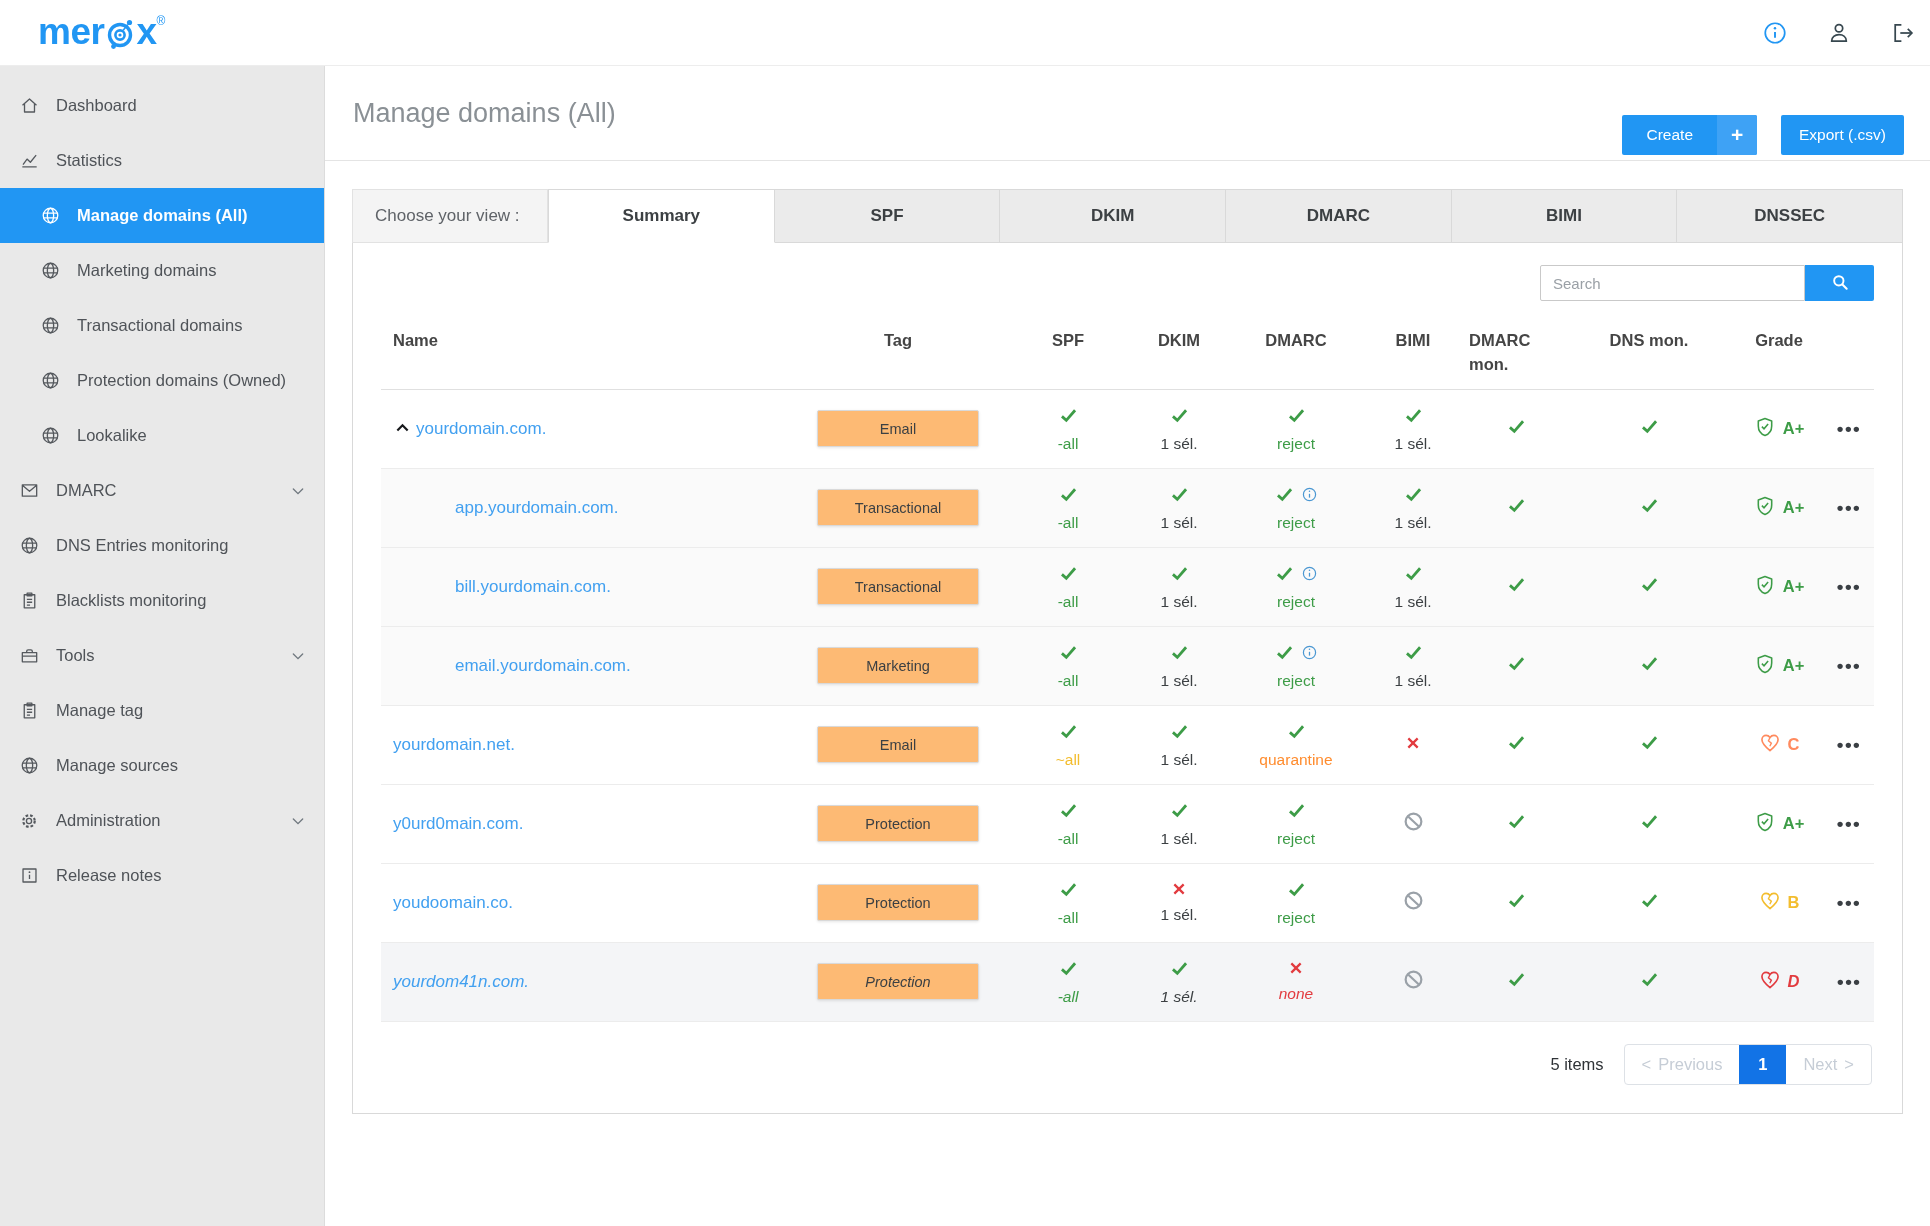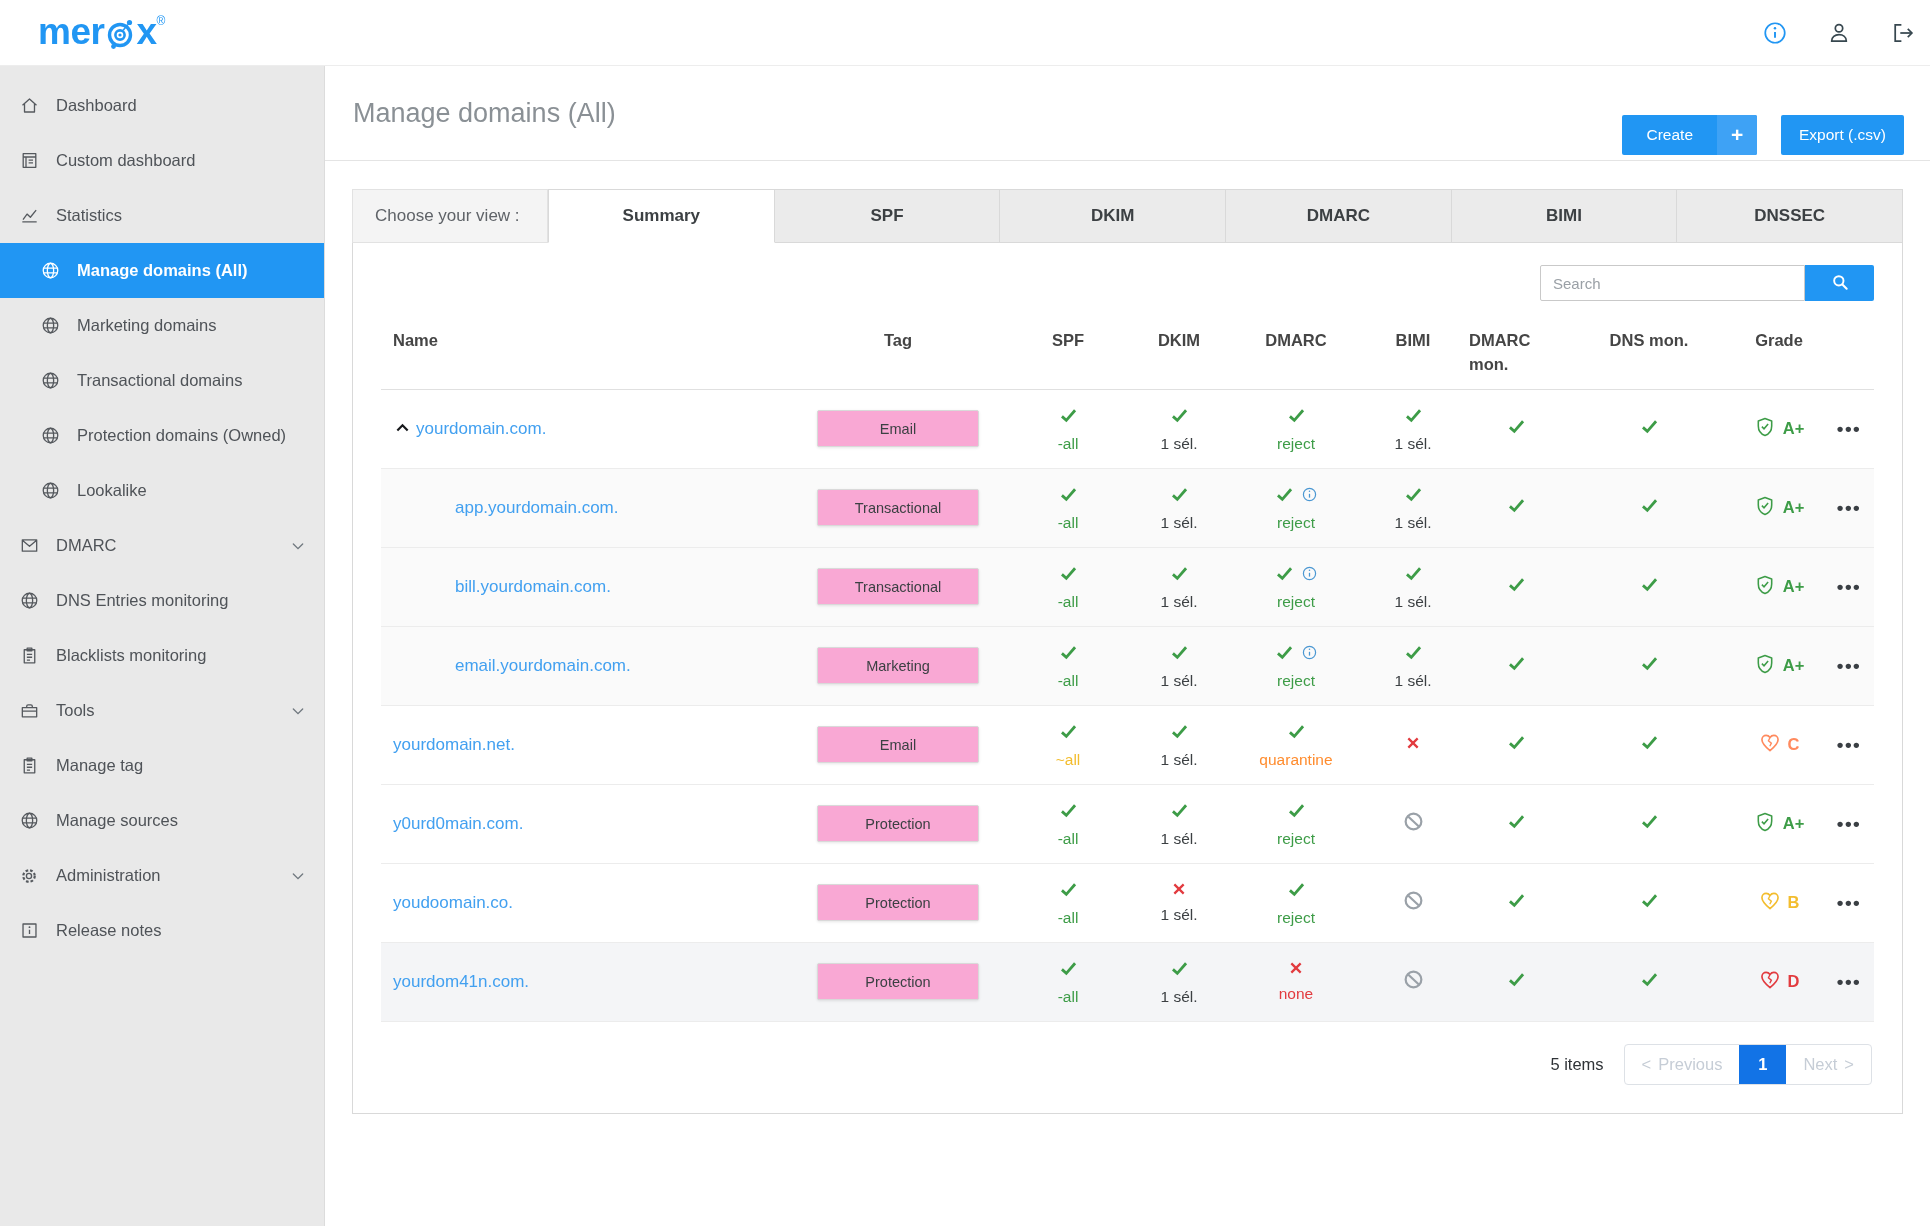--- a/index.html
+++ b/index.html
@@ -66,27 +66,27 @@
     display:flex; align-items:center; justify-content:center; cursor:pointer; }
 
   
   .grid-cols { display:grid;
     grid-template-columns:minmax(300px,1fr) 230px 110px 112px 122px 112px 95px 170px 90px 50px; }
   .t-head { margin-top:14px; border-bottom:1px solid #e0e0e0; padding:14px 0 12px 0; }
   .th { font-size:16.5px; font-weight:700; color:#454545; text-align:center; line-height:1.45; }
   .th.left { text-align:left; padding-left:12px; }
   .t-row { height:79px; border-bottom:1px solid #ececec; align-items:center; }
   .t-row.shade-sub { background:#fafafa; }
-  .t-row.shade-gray { background:#f4f5f7; }
+  .t-row.shade-gray { background:#f4f5f7;font-style:italic; }
   .cell { display:flex; align-items:center; justify-content:center; }
   .cell.name { justify-content:flex-start; padding-left:12px; gap:4px; }
   .expander { display:flex; cursor:pointer; }
   .domain-link { color:#42a0f0; font-size:17px; text-decoration:none; cursor:pointer; }
   .indent { margin-left:62px; }
-  .tag-badge { min-width:162px; height:37px; background:#f9a8d4; border:1px solid #d9d9d9;
+  .tag-badge { min-width:162px; height:37px; background:#fdba74; border:1px solid #d9d9d9;
     border-radius:2px; box-shadow:0 1px 3px rgba(0,0,0,0.10); display:flex; align-items:center;
     justify-content:center; font-size:14.5px; color:#3c4043; padding:0 14px; }
   .stat { flex-direction:column; gap:5px; }
   .stat .ic-row { display:flex; align-items:center; gap:6px; }
   .stat-text { font-size:15.5px; }
   .grade-cell { gap:7px; }
   .g-letter { font-size:16.5px; font-weight:600; }
   .dots { font-size:19px; font-weight:700; color:#3a3f44; letter-spacing:1.5px; cursor:pointer; }
 
   
@@ -150,28 +150,20 @@
         <span class="s-ic">
           <svg width="21" height="21" viewBox="0 0 24 24" fill="none">
             <path d="M4 11.6 L12 4.6 L20 11.6 M6.3 9.8 V19.4 H17.7 V9.8" stroke="currentColor" stroke-width="1.5" stroke-linejoin="round"></path>
           </svg>
         </span>
         <span class="s-label">Dashboard</span>
       </div>
       <div class="side-item">
         <span class="s-ic">
           <svg width="21" height="21" viewBox="0 0 24 24" fill="none">
-            <path d="M4.8 4.2 H19.2 V19.8 H4.8 Z M4.8 8 H19.2 M8 8 V19.8 M11 11.5 H16 M11 14.8 H16" stroke="currentColor" stroke-width="1.5" stroke-linejoin="round"></path>
-          </svg>
-        </span>
-        <span class="s-label">Custom dashboard</span>
-      </div>
-      <div class="side-item">
-        <span class="s-ic">
-          <svg width="21" height="21" viewBox="0 0 24 24" fill="none">
             <path d="M3.8 19.2 H20.2 M4.6 16.6 L9.2 10.4 L13 14 L19.6 5.8" stroke="currentColor" stroke-width="1.5" stroke-linejoin="round"></path>
           </svg>
         </span>
         <span class="s-label">Statistics</span>
       </div>
       <div class="side-item sub selected">
         <span class="s-ic">
           <svg width="21" height="21" viewBox="0 0 24 24" fill="none">
             <circle cx="12" cy="12" r="8.3" stroke="currentColor" stroke-width="1.5"></circle>
             <ellipse cx="12" cy="12" rx="3.6" ry="8.3" stroke="currentColor" stroke-width="1.5"></ellipse>

